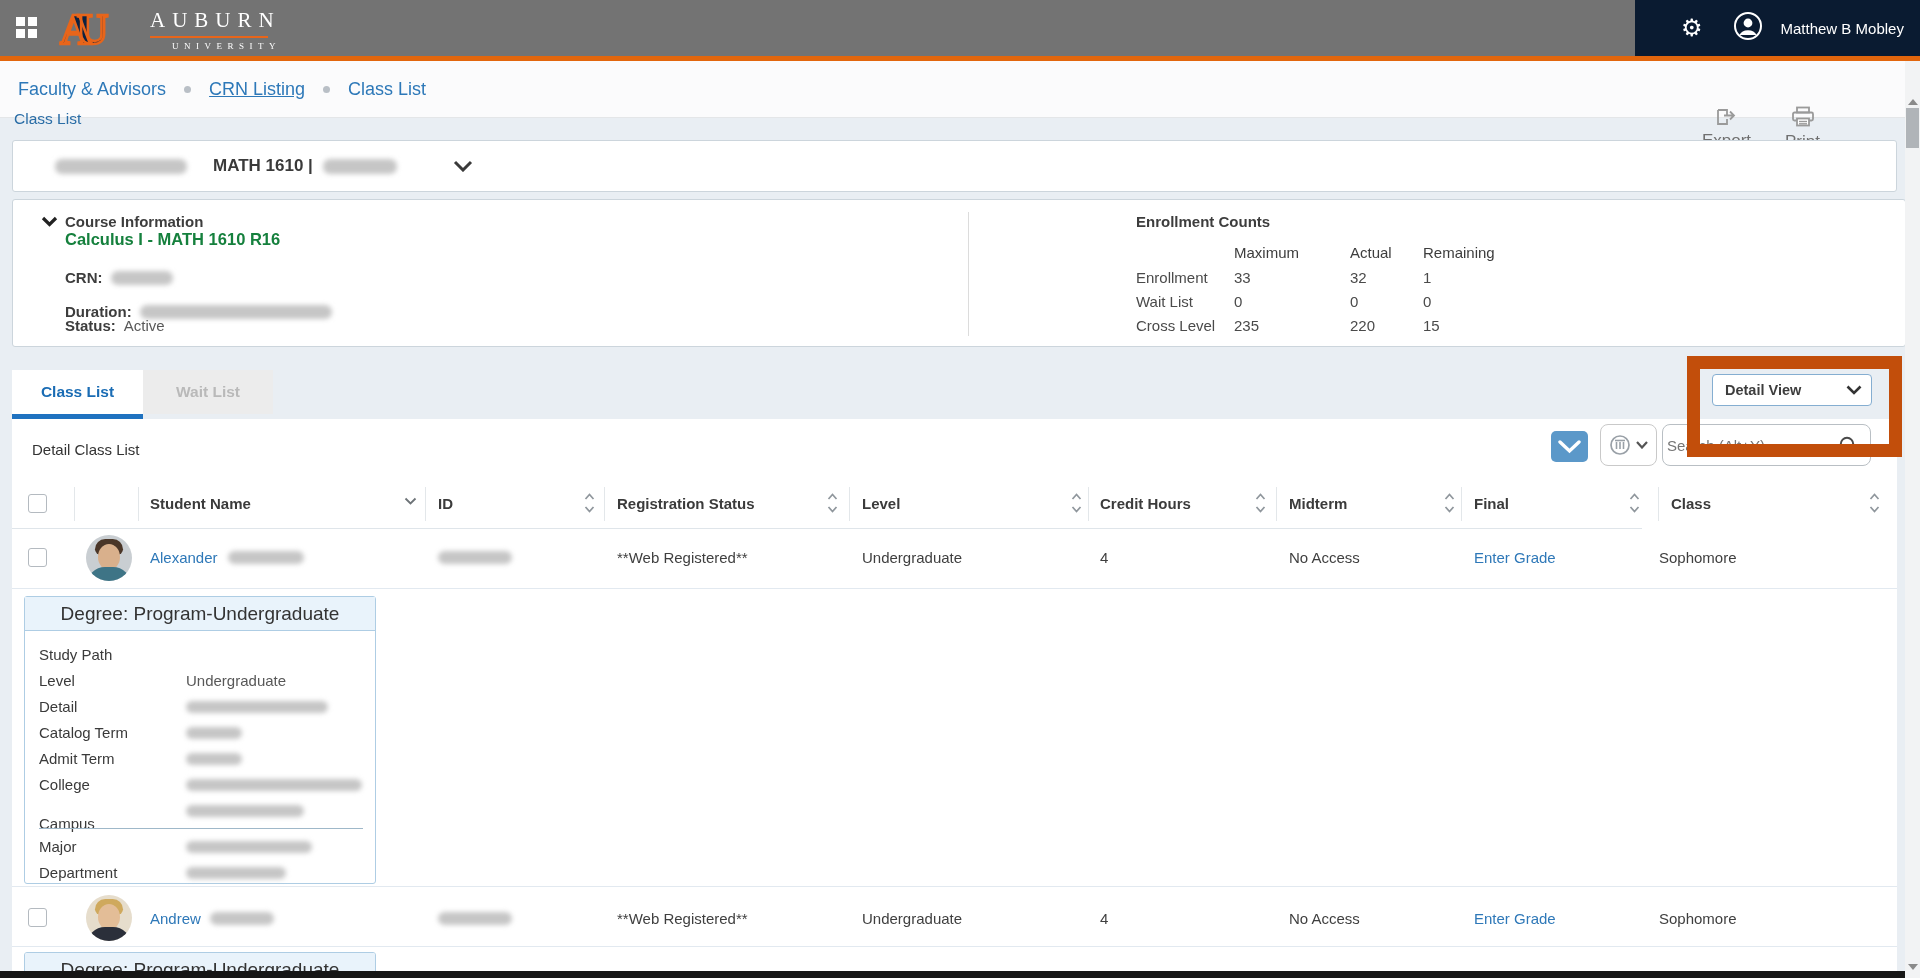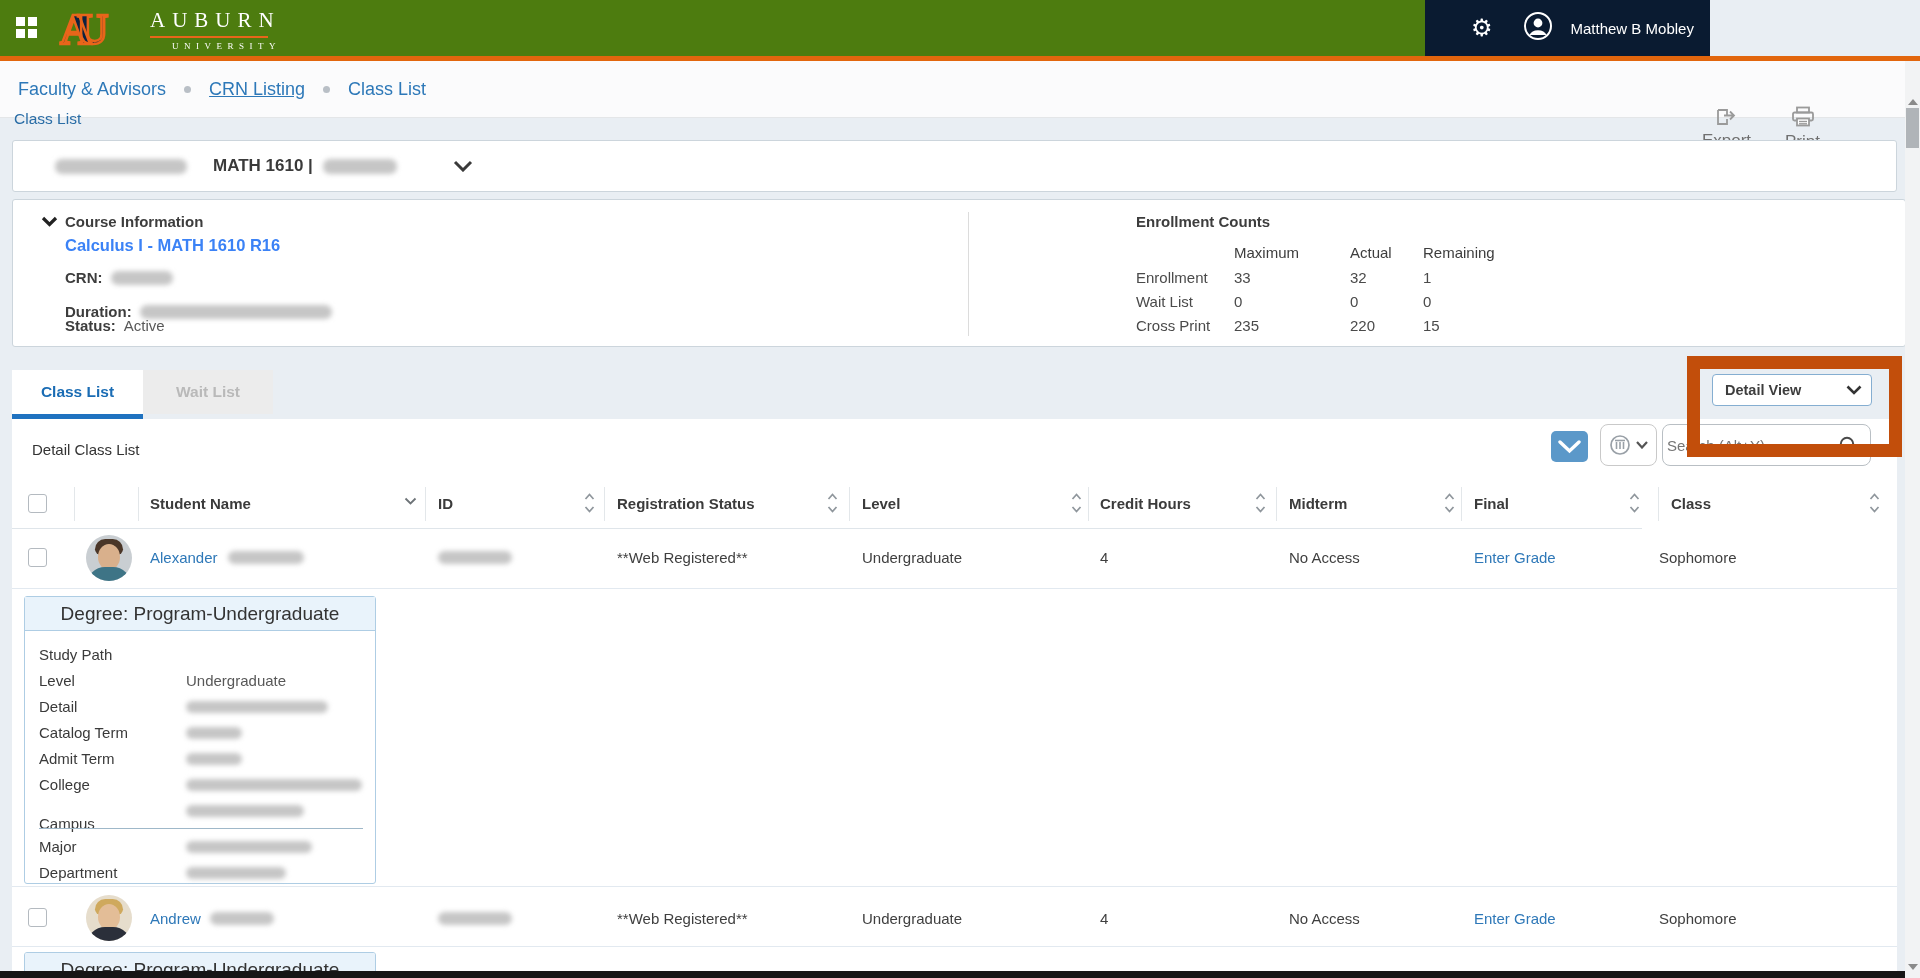--- a/index.html
+++ b/index.html
@@ -1,21 +1,21 @@
 <!DOCTYPE html>
 <html><head>
 <meta charset="utf-8">
 <style>
   * { margin:0; padding:0; box-sizing:border-box; }
   html,body { width:1920px; height:978px; overflow:hidden; background:#e9eef3;
               font-family:"Liberation Sans", sans-serif; }
   #viewport { position:relative; width:1920px; height:978px; background:#e9eef3; overflow:hidden; }
 
   
-  .topbar { position:absolute; left:0; top:0; width:1710px; height:56px; background:#4d7c0f; }
+  .topbar { position:absolute; left:0; top:0; width:1920px; height:56px; background:#737373; }
   .topbar-right { position:absolute; right:0; top:0; width:285px; height:56px; background:#0a1b31;
                   display:flex; align-items:center; }
   .grid-icon { position:absolute; left:16px; top:17px; width:21px; height:21px;
                display:grid; grid-template-columns:9px 9px; grid-template-rows:9px 9px; gap:3px; }
   .grid-icon span { background:#fff; }
   .au-mark { position:absolute; left:60px; top:4px; font-family:"Liberation Serif", serif;
              font-weight:bold; font-size:44px; letter-spacing:-15px; color:#0d2240;
              -webkit-text-stroke:2.5px #e8651a; padding-right:15px; }
   .wordmark { position:absolute; left:150px; top:8px; color:#fff; font-family:"Liberation Serif", serif; }
   .wordmark .w1 { font-size:21px; letter-spacing:7px; }
@@ -45,21 +45,21 @@
                          background:#fff; border:1px solid #ccd5dc; border-radius:3px;
                          display:flex; align-items:center; }
   .redacted { background:#c6c6c6; border-radius:7px; filter:blur(2.5px); display:inline-block; }
   .course-select-text { font-size:17px; font-weight:bold; color:#3a3a3a; margin:0 10px 0 26px; }
 
   
   .course-info-panel { position:absolute; left:12px; top:199px; width:1894px; height:148px;
                        background:#fff; border:1px solid #ccd5dc; border-radius:3px; }
   .ci-chevron { position:absolute; left:28px; top:16px; }
   .ci-title { position:absolute; left:52px; top:13px; font-size:15px; font-weight:bold; color:#3d3d3d; }
-  .ci-link { position:absolute; left:52px; top:36px; font-size:16.5px; font-weight:bold; color:#3b82f6; cursor:pointer; }
+  .ci-link { position:absolute; left:52px; top:30px; font-size:16.5px; font-weight:bold; color:#15803d; cursor:pointer; }
   .ci-row { position:absolute; left:52px; font-size:15px; color:#3d3d3d; display:flex; align-items:center; gap:8px; }
   .ci-row b { font-weight:bold; }
   .ci-row .val { color:#585858; font-weight:normal; }
   .ci-divider { position:absolute; left:955px; top:12px; height:124px; width:1px; background:#dcdcdc; }
 
   .ec-title { position:absolute; left:1123px; top:13px; font-size:15px; font-weight:bold; color:#3d3d3d; }
   .ec-cell { position:absolute; font-size:15px; color:#4a4a4a; }
   .ec-head { color:#3d3d3d; }
 
   
@@ -242,21 +242,21 @@
     <div class="ec-cell" style="left:1123px;top:69px;">Enrollment</div>
     <div class="ec-cell" style="left:1221px;top:69px;">33</div>
     <div class="ec-cell" style="left:1337px;top:69px;">32</div>
     <div class="ec-cell" style="left:1410px;top:69px;">1</div>
 
     <div class="ec-cell" style="left:1123px;top:93px;">Wait List</div>
     <div class="ec-cell" style="left:1221px;top:93px;">0</div>
     <div class="ec-cell" style="left:1337px;top:93px;">0</div>
     <div class="ec-cell" style="left:1410px;top:93px;">0</div>
 
-    <div class="ec-cell" style="left:1123px;top:117px;">Cross Print</div>
+    <div class="ec-cell" style="left:1123px;top:117px;">Cross Level</div>
     <div class="ec-cell" style="left:1221px;top:117px;">235</div>
     <div class="ec-cell" style="left:1337px;top:117px;">220</div>
     <div class="ec-cell" style="left:1410px;top:117px;">15</div>
   </div>
 
   <div class="tab tab-active">Class List</div>
   <div class="tab tab-disabled">Wait List</div>
   <div class="tab-underline"></div>
 
   <div class="content-panel"></div>

